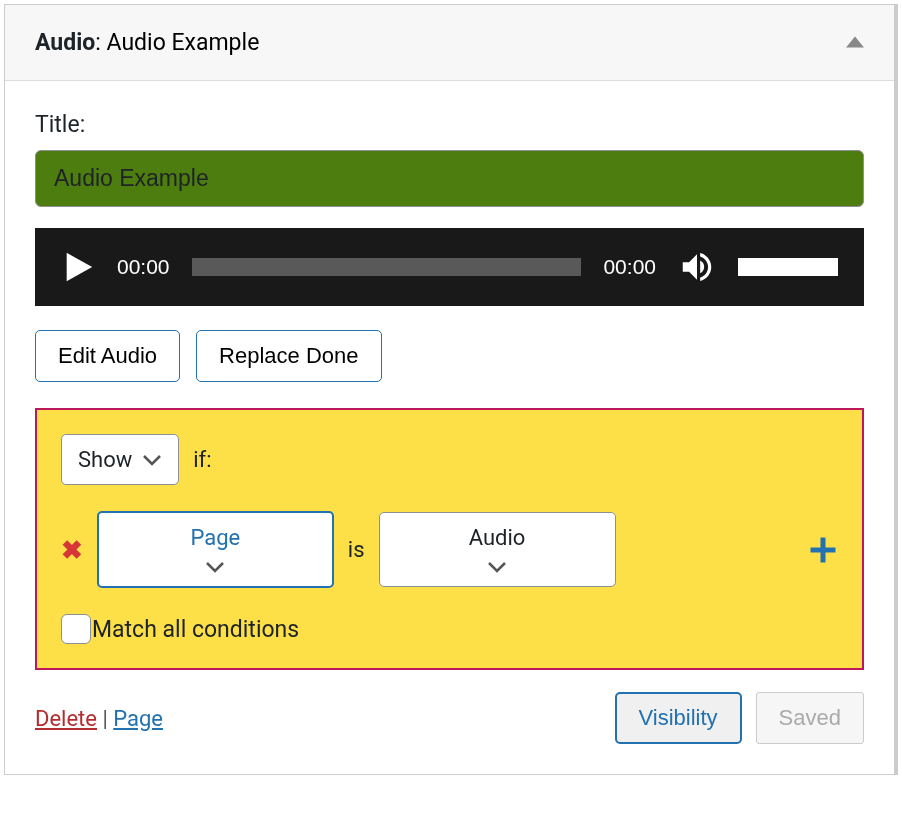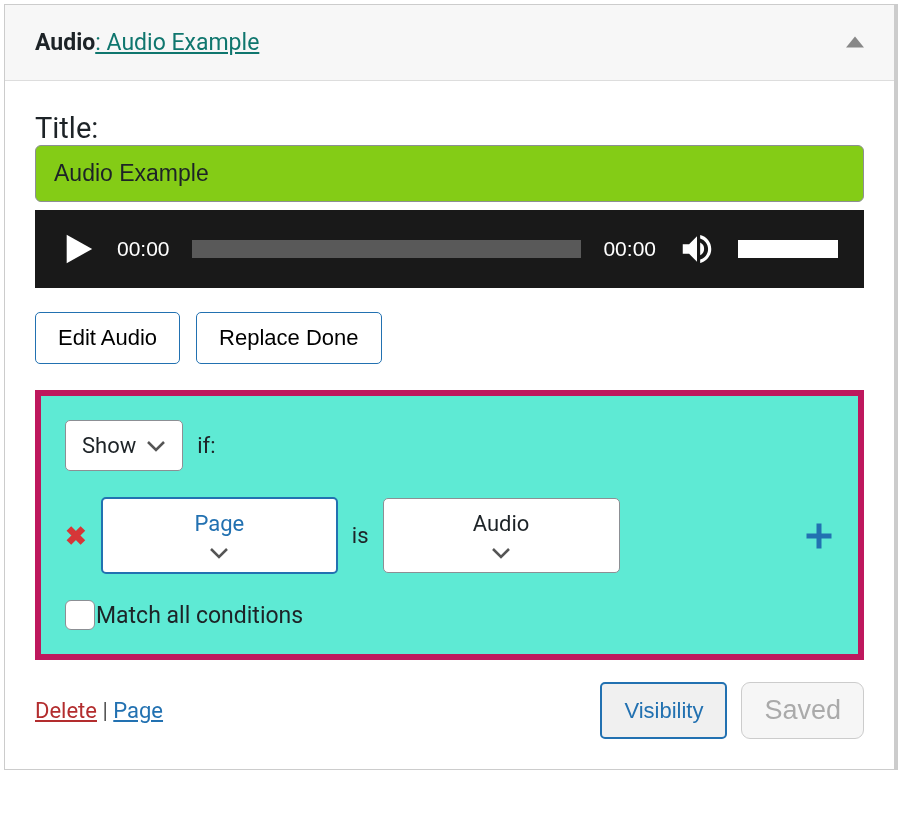--- a/index.html
+++ b/index.html
@@ -30,49 +30,49 @@
     }
     .widget-header-title {
       font-size: 23px;
       color: #1d2327;
     }
     .widget-header-title .bold {
       font-weight: 700;
       color: #1d2327;
     }
     .widget-header-title .subtitle {
-      color: #0f766e;
+      color: #000000;
       font-weight: 400;
-      text-decoration: underline;
     }
     .collapse-icon svg {
       width: 18px;
       height: 12px;
       fill: #888;
     }
     .widget-body {
       padding: 30px;
     }
     .field-label {
-      font-size: 29px;
+      font-size: 23px;
       color: #1d2327;
       display: block;
+      margin-bottom: 12px;
     }
     .title-input {
       width: 100%;
       border: 1px solid #8c8f94;
       border-radius: 6px;
       padding: 14px 18px;
       font-size: 23px;
       color: #1d2327;
-      background: #84cc16;
+      background: #4d7c0f;
     }
     .audio-player {
       background: #191919;
-      margin-top: 8px;
+      margin-top: 21px;
       padding: 20px 26px;
       display: flex;
       align-items: center;
       gap: 22px;
     }
     .play-icon svg {
       width: 34px;
       height: 34px;
       fill: #fff;
       display: block;
@@ -106,22 +106,22 @@
     .btn-secondary {
       background: #fff;
       border: 1.5px solid #2271b1;
       color: #000000;
       font-size: 22px;
       padding: 12px 22px;
       border-radius: 5px;
       cursor: pointer;
     }
     .conditions-panel {
-      border: 6px solid #be185d;
-      background: #5eead4;
+      border: 2px solid #be185d;
+      background: #fde047;
       margin-top: 26px;
       padding: 24px;
     }
     .condition-row {
       display: flex;
       align-items: center;
       gap: 14px;
       margin-bottom: 26px;
     }
     .select-box {
@@ -223,23 +223,23 @@
       color: #2271b1;
       font-size: 22px;
       padding: 4px 22px;
       border-radius: 5px;
       cursor: pointer;
     }
     .btn-saved {
       background: #f6f6f6;
       border: 1.5px solid #ccc;
       color: #aaa;
-      font-size: 27px;
+      font-size: 22px;
       padding: 12px 22px;
-      border-radius: 9px;
+      border-radius: 3px;
       cursor: default;
     }
   </style>
 </head>
 <body>
 
 <div class="widget-container">
 
   <div class="widget-header">
     <div class="widget-header-title">

